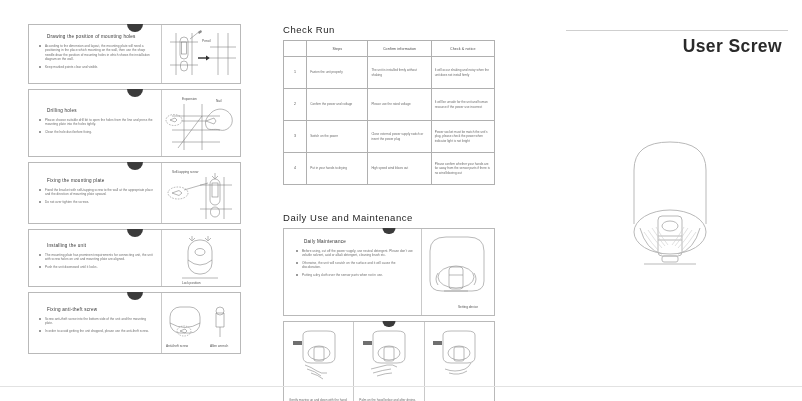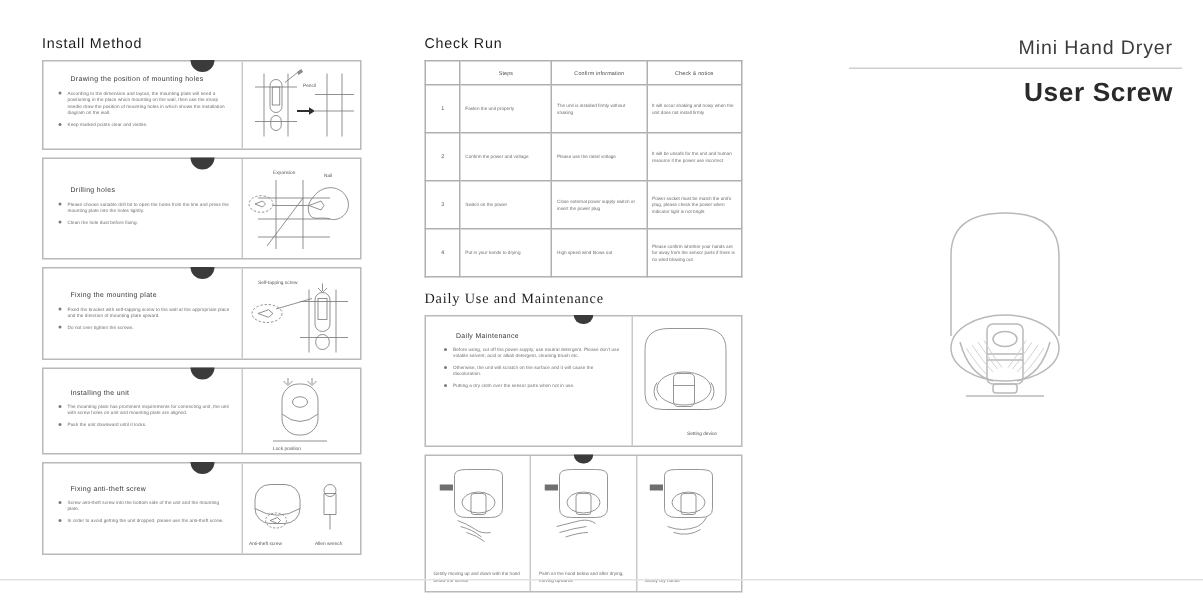--- a/index.html
+++ b/index.html
@@ -66,21 +66,21 @@
     padding:3px 3px;color:#6d6d6d;
   }
   table.trun th{
     font-size:3.6px;font-weight:400;color:#4a4a4a;text-align:center;
     height:9px;letter-spacing:.1px;
   }
   table.trun td{font-size:3.1px;line-height:1.4;height:25px;}
   table.trun td.num{text-align:center;color:#555;font-size:3.6px;}
   .c-idx{width:11%;} .c-step{width:29%;} .c-conf{width:30%;} .c-chk{width:30%;}
 
-  .sec-title.dm{margin-top:10px;font-family:Liberation Serif, serif;}
+  .sec-title.dm{margin-top:27px;}
   .dm-panel{height:88px;}
   .dm-left{flex:1 1 auto;padding:8px 8px 6px 12px;}
   .dm-art{
     width:72px;flex:0 0 72px;border-left:1px solid #c9c9c9;position:relative;
   }
   .dm-cap{
     position:absolute;bottom:6px;right:5px;font-size:3.2px;color:#555;
     text-align:center;line-height:1.3;width:42px;
   }
 
@@ -119,21 +119,20 @@
   svg{display:block;}
   .art-svg{position:absolute;inset:0;width:100%;height:100%;}
   .lab{font-size:3.2px;fill:#555;font-family:"Liberation Sans",sans-serif;}
 </style>
 </head>
 <body>
 
 <div class="page">
 
   <div class="col1">
-    <div class="sec-title">Install Method</div>
 
     <div class="panel p1">
       <div class="tab"></div>
       <div class="p-body">
         <div class="p-text">
           <div class="p-head">Drawing the position of mounting holes</div>
           <ul class="bullets">
             <li>According to the dimension and layout, the mounting plate will need a positioning in the place which mounting on the wall, then use the sharp needle draw the position of mounting holes in which shows the installation diagram on the wall.</li>
             <li>Keep marked points clear and visible.</li>
           </ul>
@@ -404,21 +403,20 @@
             </g>
             <rect x="0" y="12" width="9" height="4" fill="#6f6f6f"></rect>
           </svg>
           <div class="use-cap">Slowly dry hands</div>
         </div>
       </div>
     </div>
   </div>
 
   <div class="col3">
-    <div class="brand">Mini Hand Dryer</div>
     <div class="rule"></div>
     <div class="manual">User Screw</div>
   </div>
 
   <div class="hero">
     <svg width="140" height="150" viewBox="0 0 140 150">
       <g stroke="#b9b9b9" fill="none" stroke-width="1">
         <path d="M34 96 L34 42 q0 -28 36 -28 q36 0 36 28 L106 96"></path>
         <ellipse cx="70" cy="104" rx="36" ry="22"></ellipse>
         <path d="M40 100 q6 22 22 26"></path>

